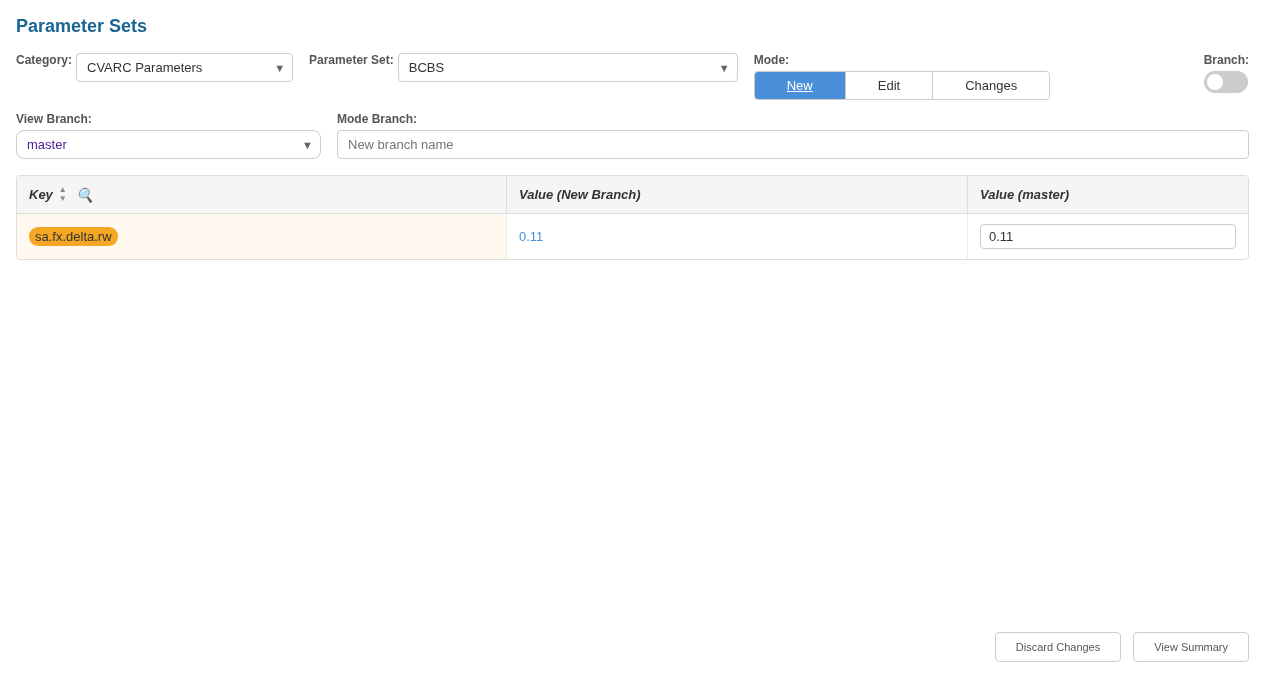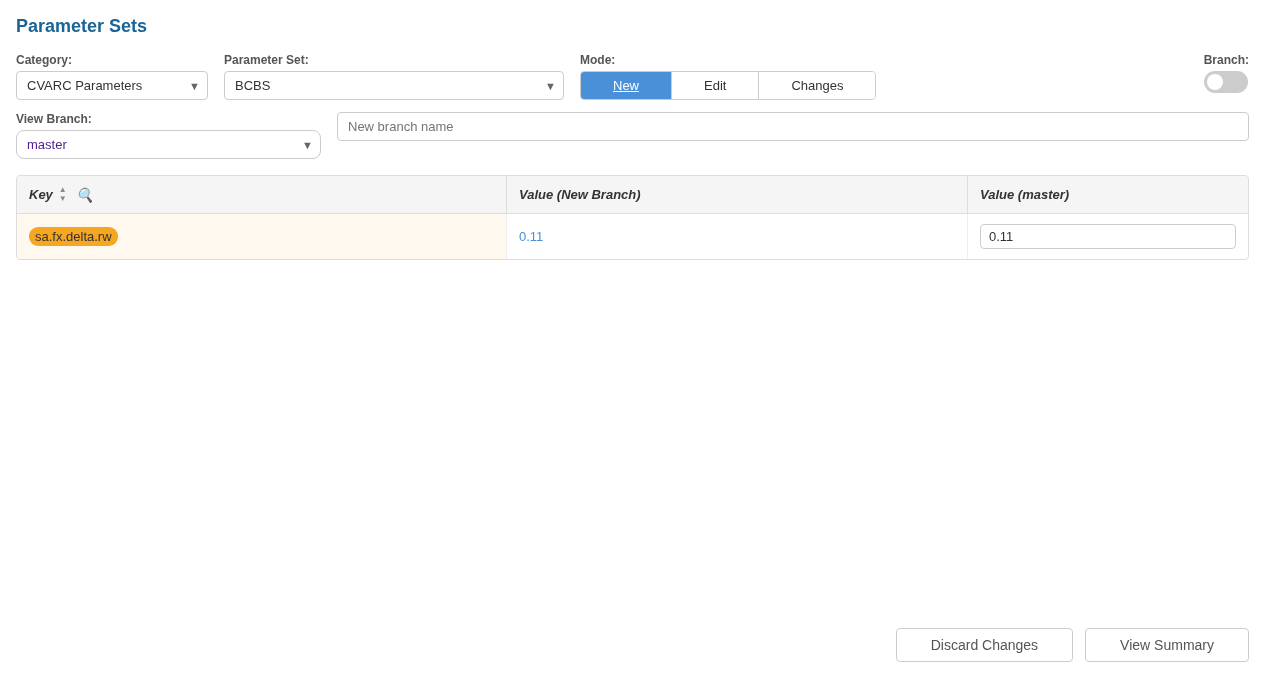--- a/index.html
+++ b/index.html
@@ -21,21 +21,21 @@
       margin-bottom: 16px;
     }
     .controls-row {
       display: flex;
       align-items: flex-start;
       gap: 16px;
       margin-bottom: 12px;
     }
     .control-group {
       display: flex;
-      flex-direction: column;
+      flex-direction: row;
       gap: 4px;
     }
     .control-label {
       font-size: 12px;
       font-weight: 600;
       color: #555;
     }
     .select-wrapper {
       position: relative;
       display: inline-block;
@@ -54,21 +54,21 @@
     }
     .select-arrow {
       position: absolute;
       right: 8px;
       top: 50%;
       transform: translateY(-50%);
       pointer-events: none;
       color: #666;
       font-size: 11px;
     }
-    .category-select { width: 192px; }
+    .category-select { width: 217px; }
     .param-set-select { width: 340px; }
     .mode-group {
       display: flex;
       flex-direction: column;
       gap: 4px;
     }
     .mode-buttons {
       display: flex;
       border: 1px solid #ccc;
       border-radius: 4px;
@@ -240,27 +240,27 @@
     .footer {
       position: fixed;
       bottom: 0;
       right: 0;
       padding: 16px;
       display: flex;
       gap: 12px;
       align-items: center;
     }
     .btn-footer {
-      padding: 8px 34px;
+      padding: 8px 20px;
       border: 1px solid #ccc;
       border-radius: 4px;
       background: #fff;
       color: #555;
       cursor: pointer;
-      font-size: 14px;
+      font-size: 11px;
       outline: none;
     }
   </style>
 </head>
 <body>
 
 <div class="page-container">
 
   <div class="page-title">Parameter Sets</div>
 
@@ -311,20 +311,21 @@
       <span class="control-label">View Branch:</span>
       <div class="select-wrapper" style="width:100%;">
         <select class="branch-input" style="width:100%; color:#4c1d95;border-radius:8px;">
           <option>master</option>
         </select>
         <span class="select-arrow">▼</span>
       </div>
     </div>
 
     <div class="mode-branch-group">
+      <span class="control-label">Mode Branch:</span>
       <input type="text" class="branch-input-text" placeholder="New branch name" style="">
     </div>
 
   </div>
 
   <div class="table-container">
 
     <div class="table-header">
       <div class="th">
         <span>Key</span>

